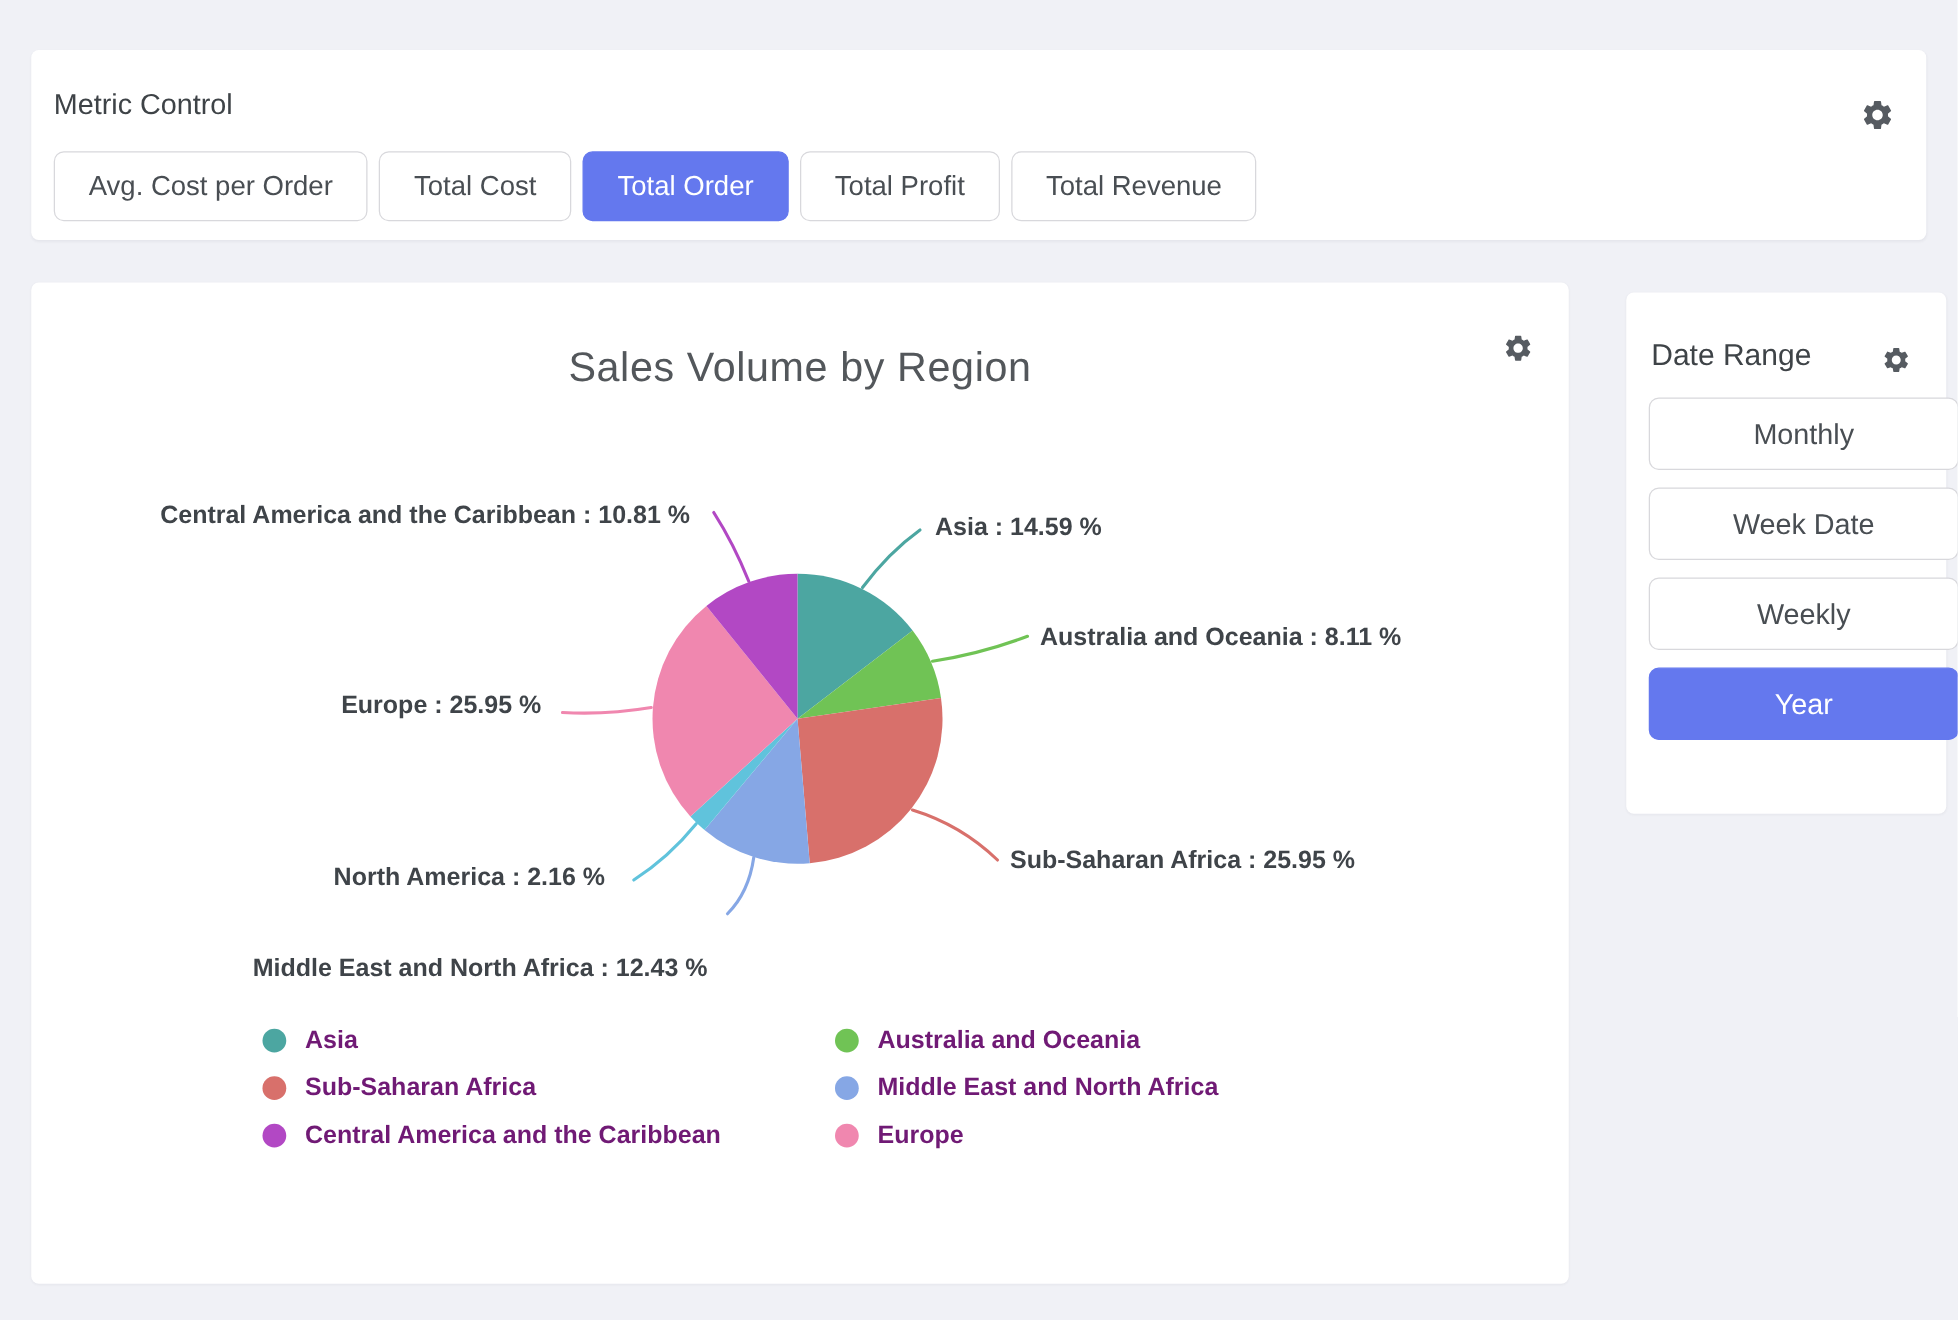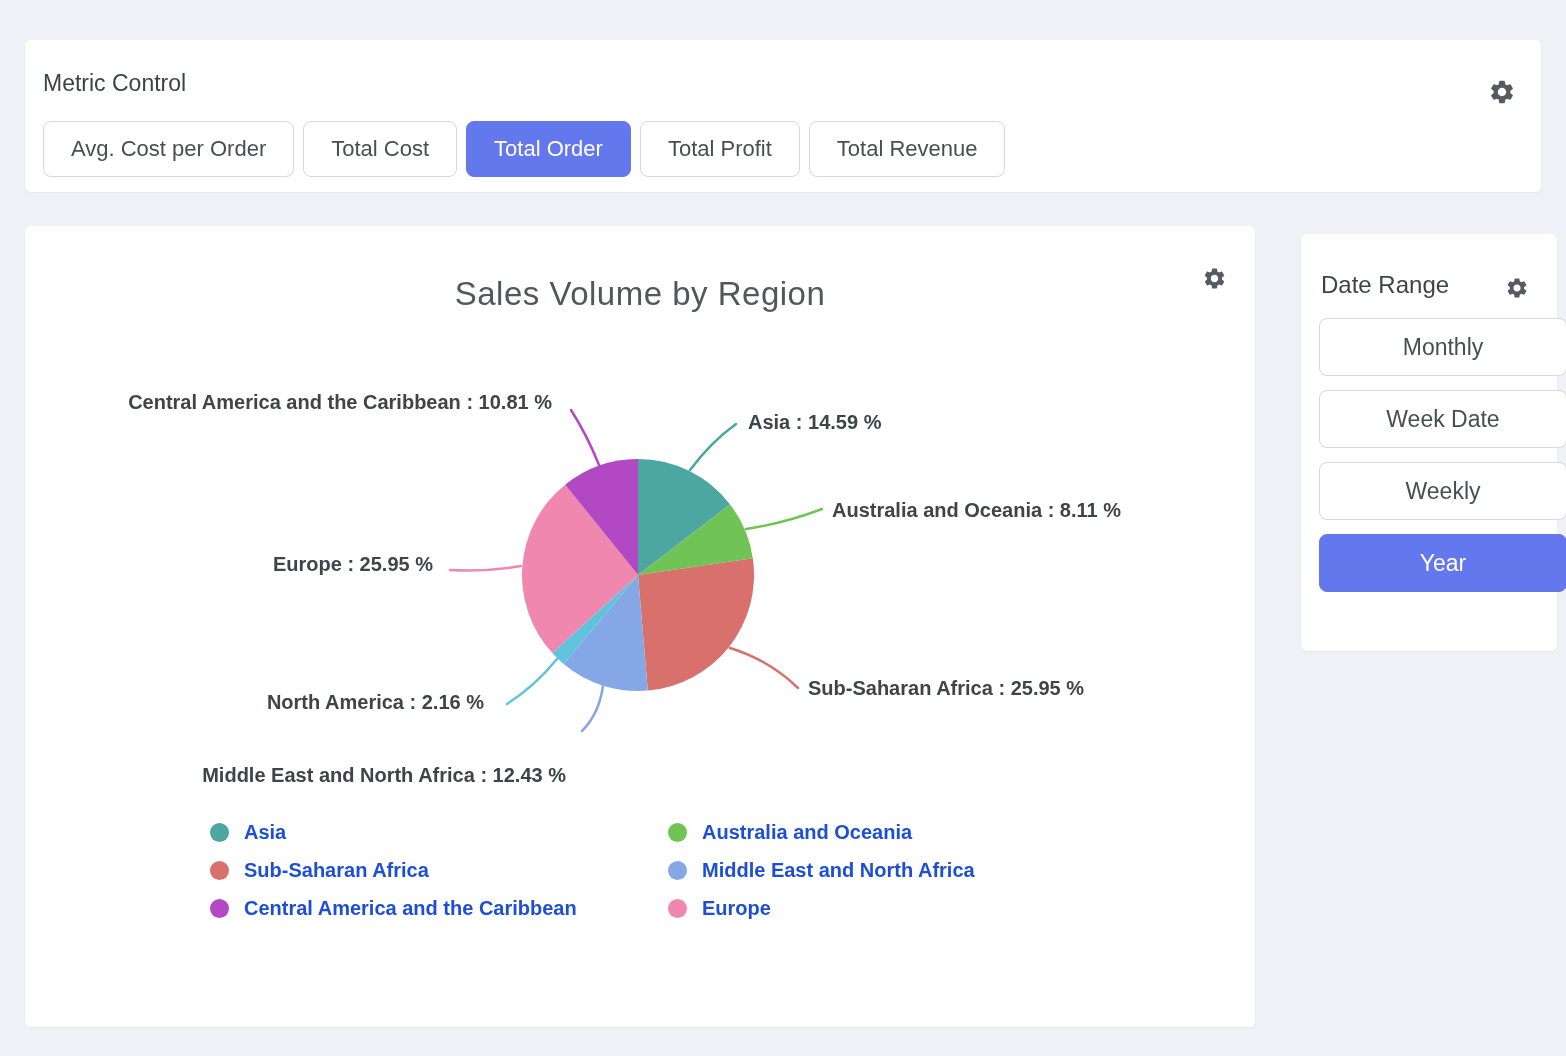--- a/index.html
+++ b/index.html
@@ -34,21 +34,21 @@
   #pie-svg { position:absolute; left:0; top:0; }
   .callout {
     position:absolute; font-size:20px; font-weight:bold; color:#3F4449;
     white-space:nowrap; line-height:24px;
   }
   .legend-col { position:absolute; display:flex; flex-direction:column; }
   #legend-col-0 { left:185px; top:587px; }
   #legend-col-1 { left:643px; top:587px;justify-content:center; }
   .legend-item {
     display:flex; align-items:center; height:38px; gap:15px;
-    font-size:20px; font-weight:bold; color:#1d4ed8; cursor:pointer;
+    font-size:20px; font-weight:bold; color:#701a75; cursor:pointer;
   }
   .legend-dot { width:19px; height:19px; border-radius:50%; flex:0 0 auto; }
   
   #range-card { left:1285px; top:234px; width:256px; height:417px;margin-left:16px; }
   .range-title { position:absolute; left:20px; top:37px; font-size:24px; color:#3E4347; }
   .range-col { position:absolute; left:18px; top:84px; display:flex; flex-direction:column; gap:14px; }
   .range-btn {
     width:248px; height:58px; font-size:23px; color:#494E53;
     background:#FFFFFF; border:1.5px solid #D8D8DC; border-radius:8px;
     font-family:inherit; cursor:pointer; text-align:center;
@@ -97,21 +97,21 @@
       <path d="M 613 349 L 540.1 258.7 A 116 116 0 0 1 613.0 233.0 Z" fill="#B248C4"></path>
       <path d="M574 239 Q562 209 546 184" fill="none" stroke="#B248C4" stroke-width="2.5" stroke-linecap="round"></path>
     </svg>
   <div id="callouts">
       <div class="callout" style="left: 723px; top: 184px;">Asia : 14.59 %</div>
       <div class="callout" style="left: 807px; top: 272px;">Australia and Oceania : 8.11 %</div>
       <div class="callout" style="left: 783px; top: 450px;">Sub-Saharan Africa : 25.95 %</div>
       <div class="callout" style="right: 689px; top: 509px; margin-top: 28px;">Middle East and North Africa : 12.43 %</div>
       <div class="callout" style="right: 771px; top: 464px;">North America : 2.16 %</div>
       <div class="callout" style="right: 822px; top: 326px;">Europe : 25.95 %</div>
-      <div class="callout" style="right: 703px; top: 164px;">Central America and the Caribbean : 10.81 %</div>
+      <div class="callout" style="right: 703px; top: 174px;">Central America and the Caribbean : 10.81 %</div>
     </div>
   <div class="legend-col" id="legend-col-0">
       <div class="legend-item">
         <span class="legend-dot" style="background: rgb(76, 166, 161);"></span>
         <span>Asia</span>
       </div>
       <div class="legend-item">
         <span class="legend-dot" style="background: rgb(216, 112, 107);"></span>
         <span>Sub-Saharan Africa</span>
       </div>

